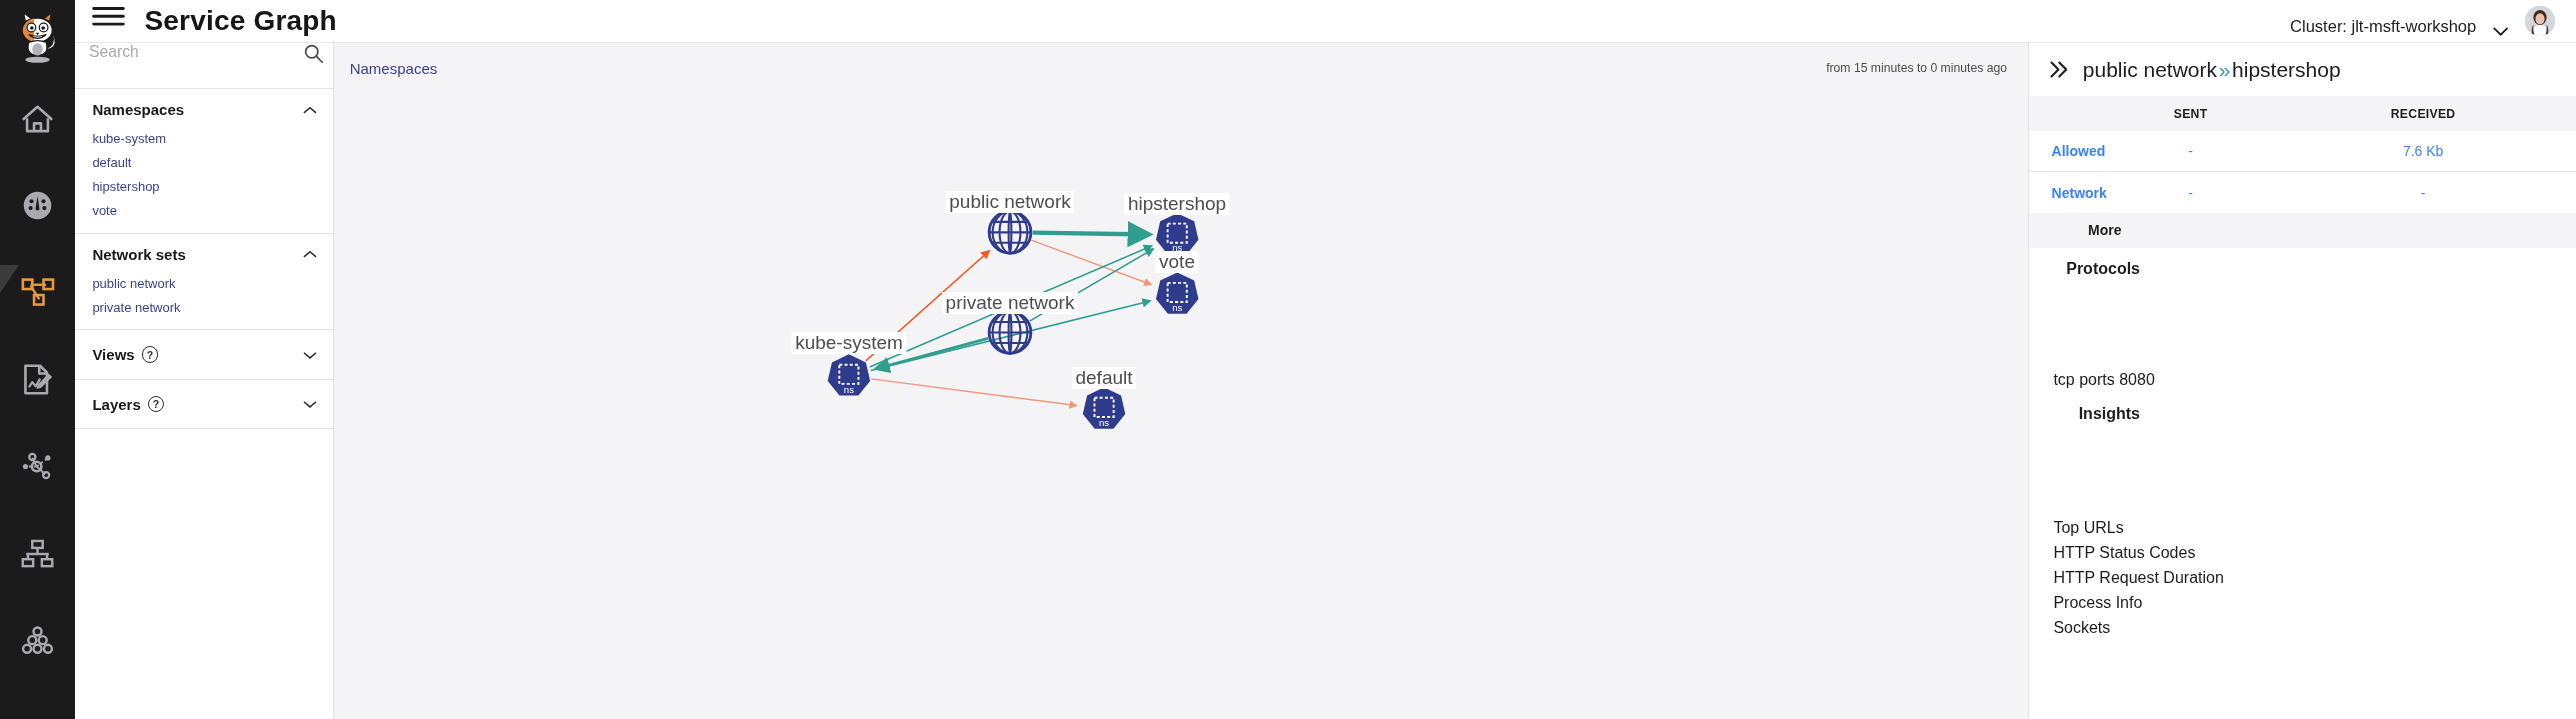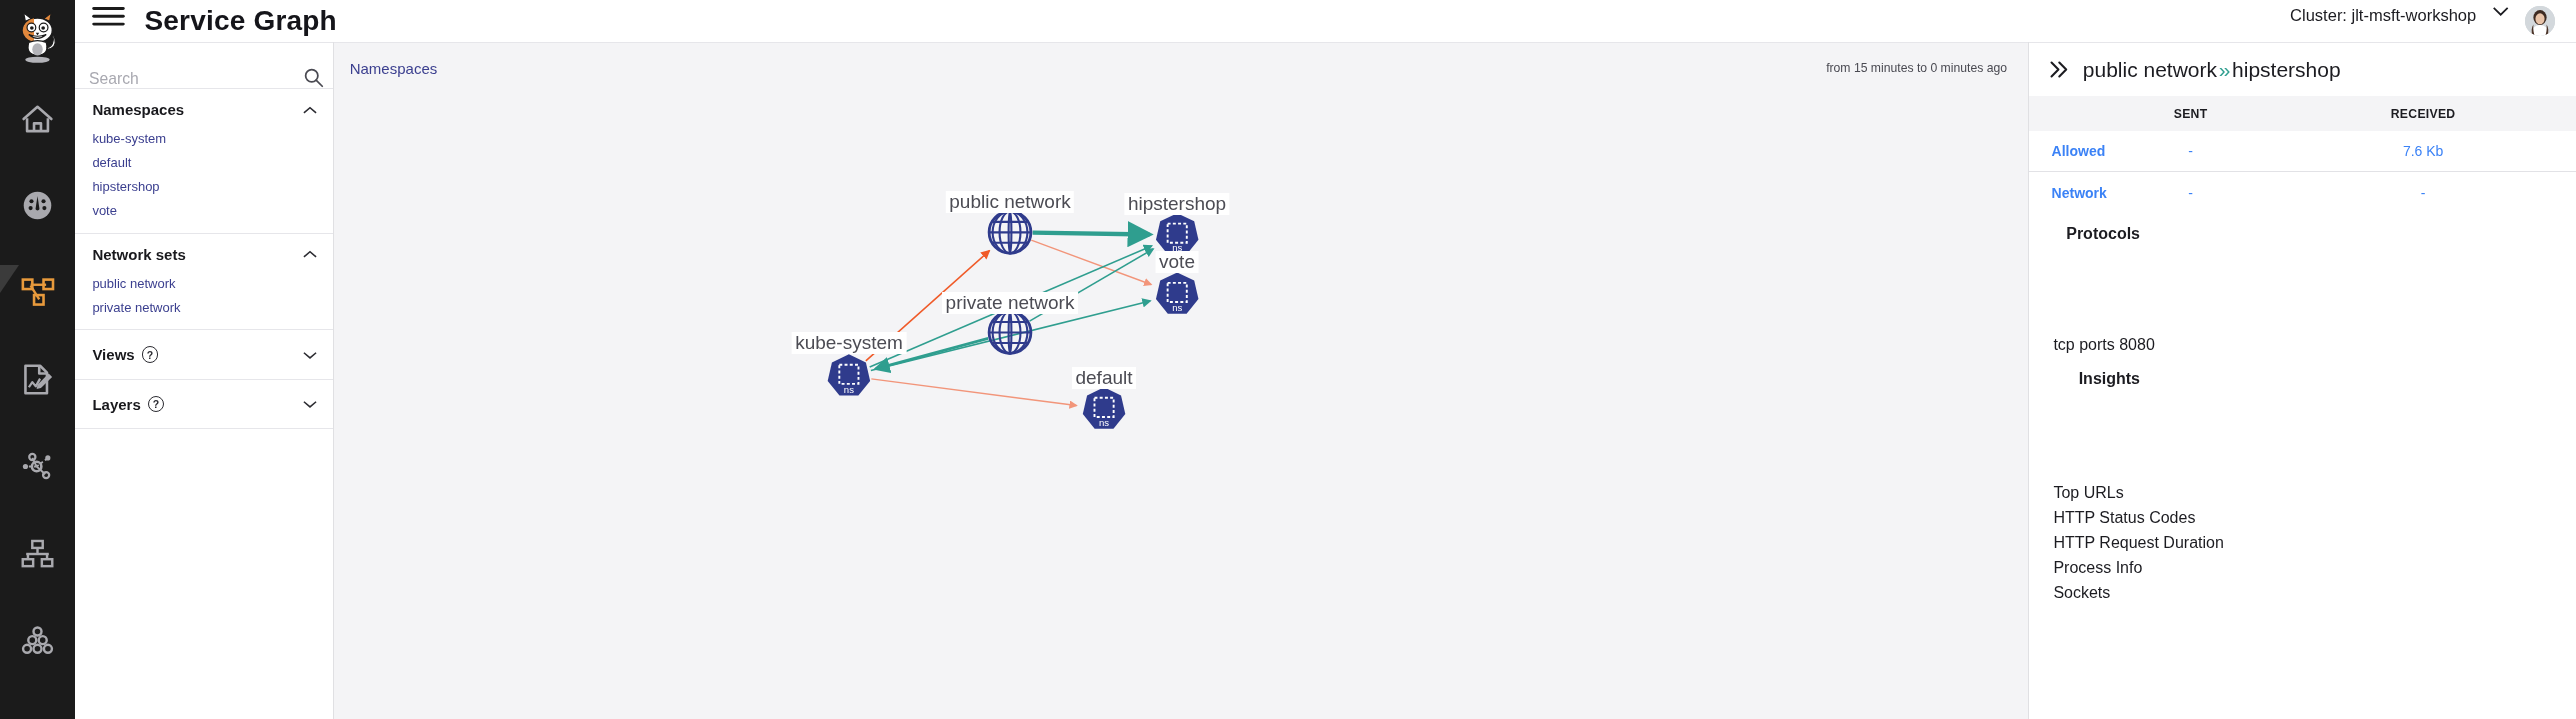--- a/index.html
+++ b/index.html
@@ -30,21 +30,21 @@
   .rail-item svg { display: block; }
 
   
   .panel {
     width: 259px; flex: 0 0 259px; height: 719px;
     background: #ffffff; border-right: 0.9px solid #e0e0e3;
     display: flex; flex-direction: column;
   }
   .panel-head { height: 42px; }
   .search-row {
-    height: 47px; display: flex; align-items: flex-end;
+    height: 47px; display: flex; align-items: flex-start;
     padding: 0 14px; border-top: 0.9px solid #e6e6ea; border-bottom: 0.9px solid #e6e6ea;
     gap: 12px;
   }
   .search-input {
     flex: 1 1 auto; border: none; outline: none;
     font-family: "Liberation Sans", sans-serif;
     font-size: 15.7px; color: #3d3d46; background: transparent;
   }
   .search-input::placeholder { color: #a8a8b0; }
   .icon-btn { cursor: pointer; display: flex; align-items: center; justify-content: center; }
@@ -136,21 +136,21 @@
       <svg width="33" height="22.6" viewBox="0 0 38 26">
           <g stroke="#1b1b1b" stroke-width="3.4" stroke-linecap="round">
         <line x1="2" y1="4" x2="36" y2="4"></line>
             <line x1="2" y1="13" x2="36" y2="13"></line>
             <line x1="2" y1="22" x2="36" y2="22"></line>
       </g>
         </svg>
     </span>
     <span style="font-size:28px;font-weight:bold;color:#15151a;letter-spacing:0.2px;">Service Graph</span>
   </div>
-  <div style="display:flex;align-items:flex-start;gap:15.7px;">
+  <div style="display:flex;align-items:flex-end;gap:15.7px;">
     <span style="font-size:16.5px;color:#1c1c21;">Cluster: jlt-msft-workshop</span>
     <span class="icon-btn">
       <svg width="17.4" height="10.5" viewBox="0 0 20 12">
           <polyline points="2,2 10,10 18,2" fill="none" stroke="#1c1c21" stroke-width="2"></polyline>
         </svg>
     </span>
     <span style="width:30px;height:30px;border-radius:50%;overflow:hidden;display:block;background:#cfd4d9;position:relative;">
       <svg width="30" height="30" viewBox="0 0 34 34">
         <rect width="34" height="34" fill="#d3d8dc"></rect>
         <ellipse cx="17" cy="13" rx="7.5" ry="8.5" fill="#3e2b22"></ellipse>
@@ -467,20 +467,21 @@
           <td>7.6 Kb</td>
         </tr>
         <tr>
           <td class="rowhead" style="border-bottom:none;">Network</td>
           <td style="border-bottom:none;">-</td>
           <td style="border-bottom:none;">-</td>
         </tr>
       </tbody>
     </table>
 
+    <div class="more-bar">More</div>
 
     <div class="kv">
       <span class="k">Protocols</span>
       <span class="v">tcp ports 8080</span>
     </div>
 
     <div class="kv" style="padding-top:15.7px;">
       <span class="k">Insights</span>
       <span class="v">
         <span class="insight-link">Top URLs</span>

